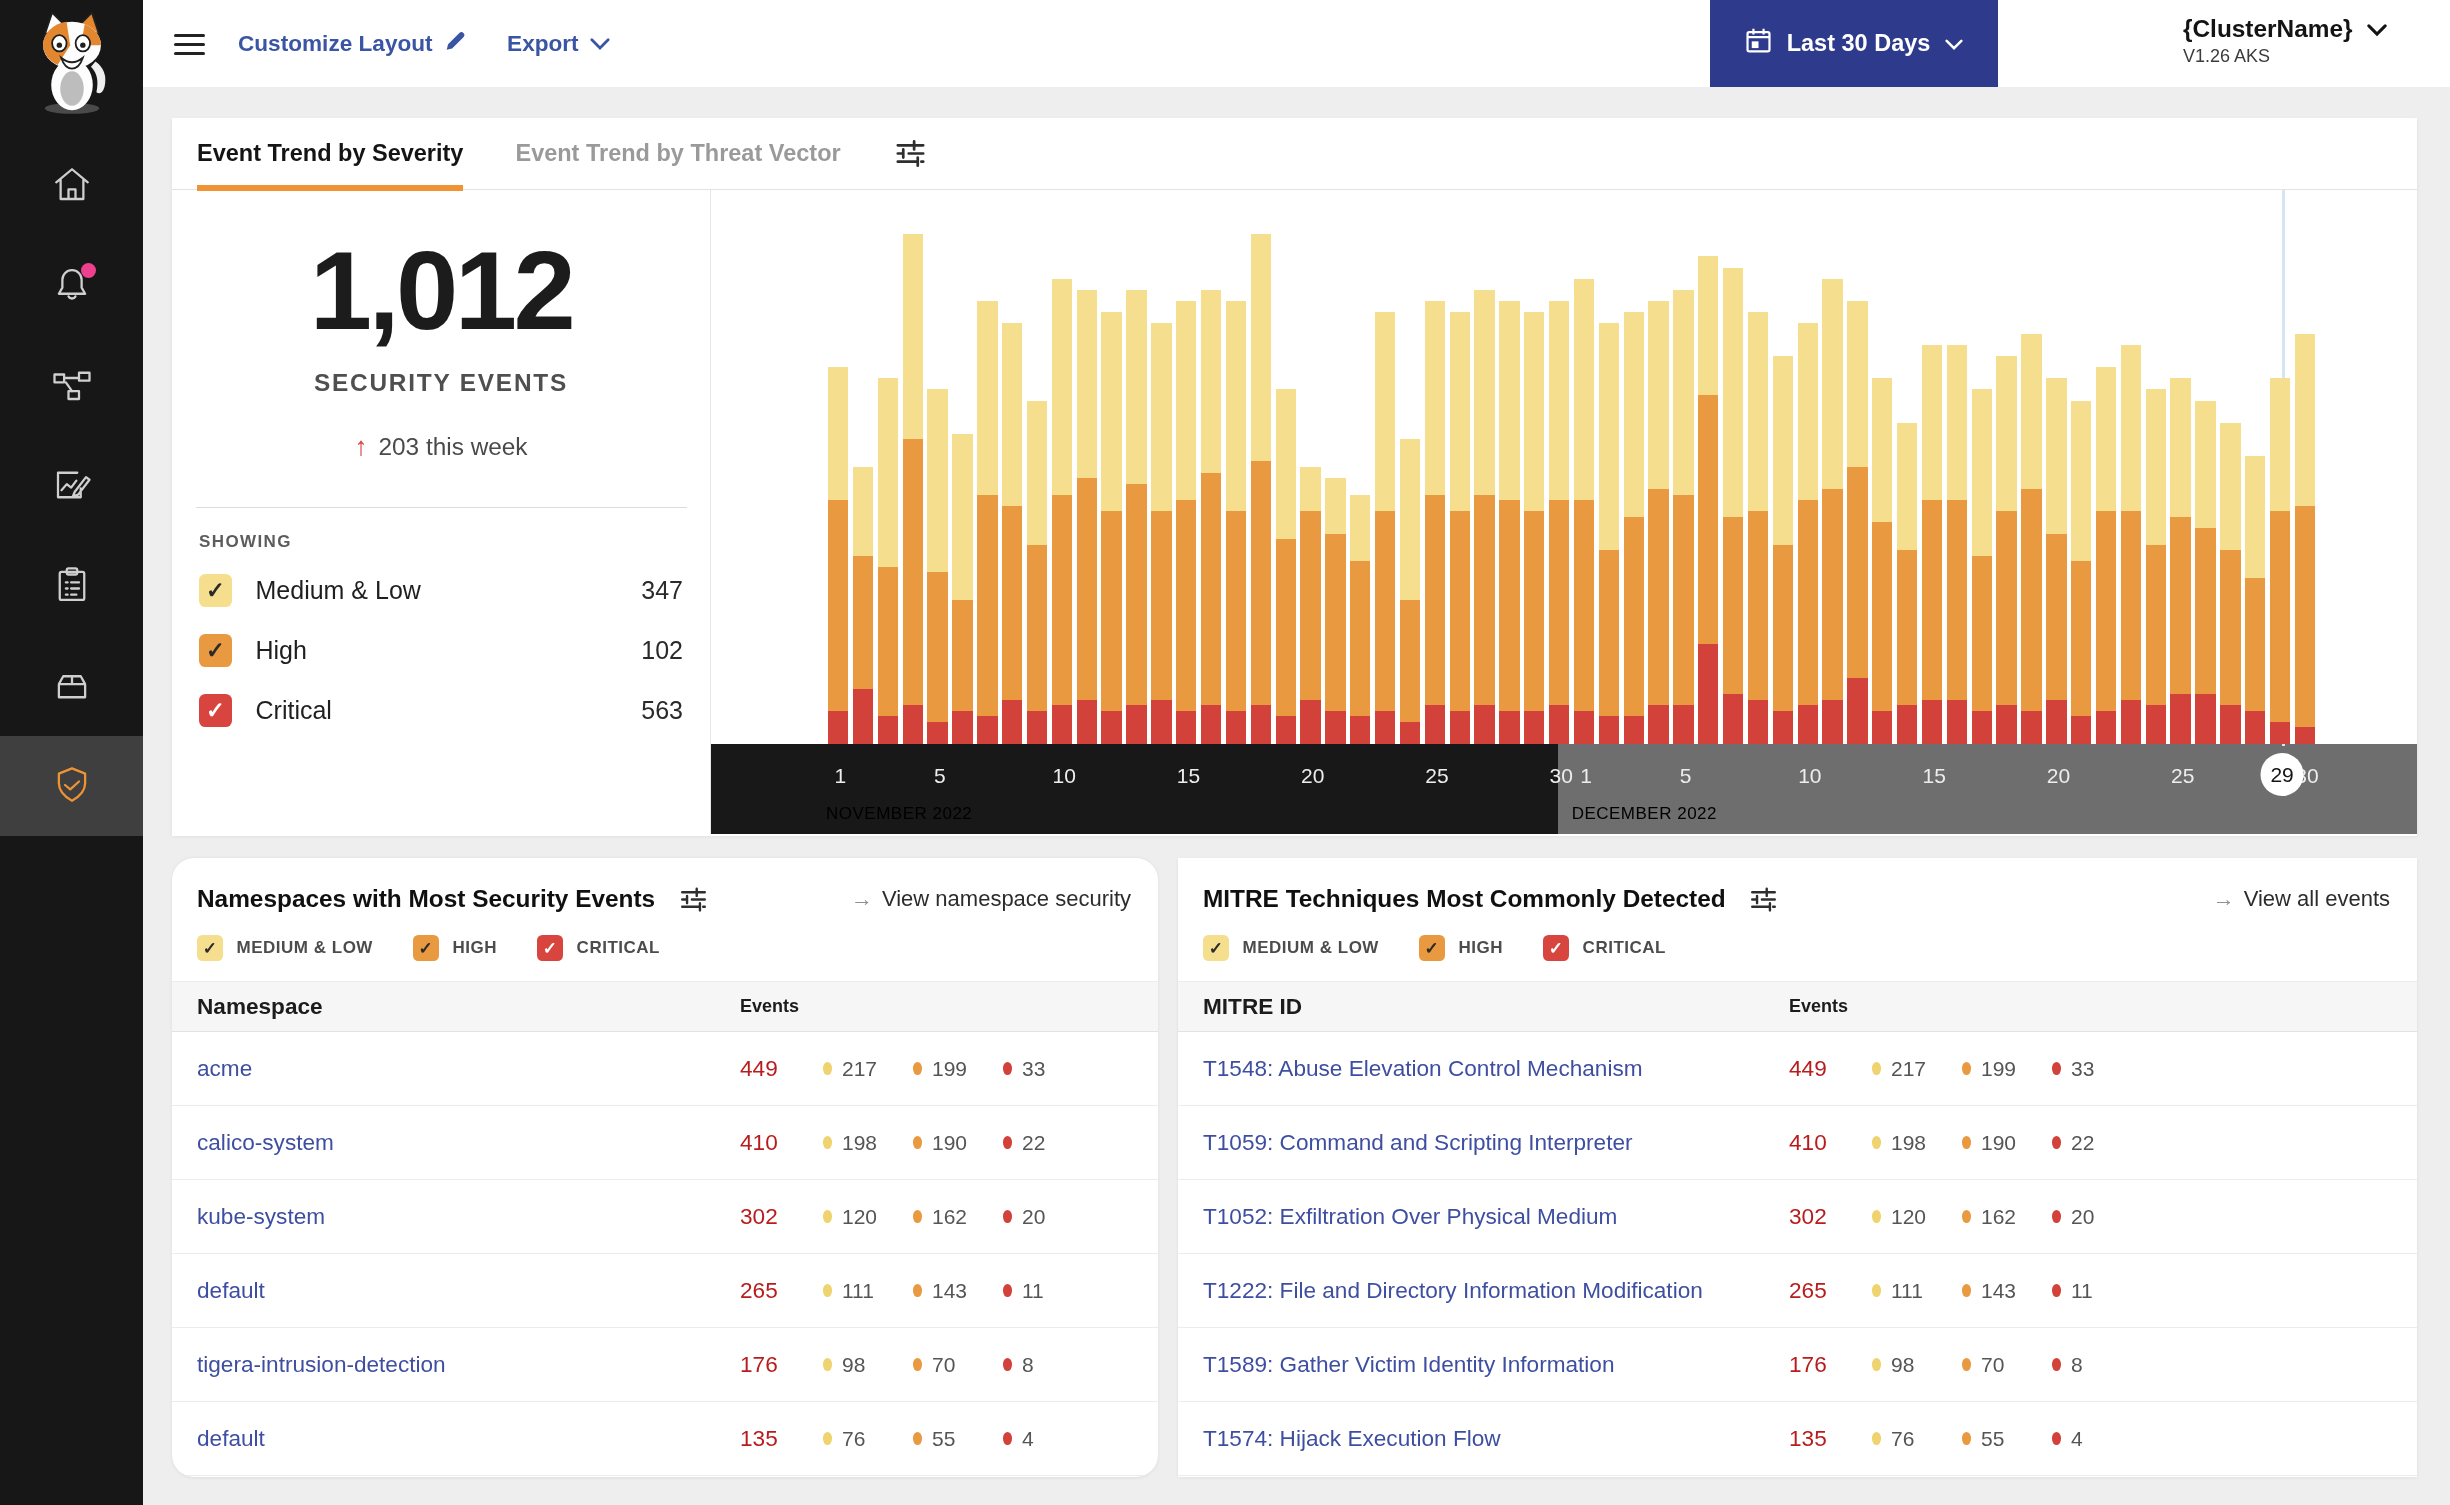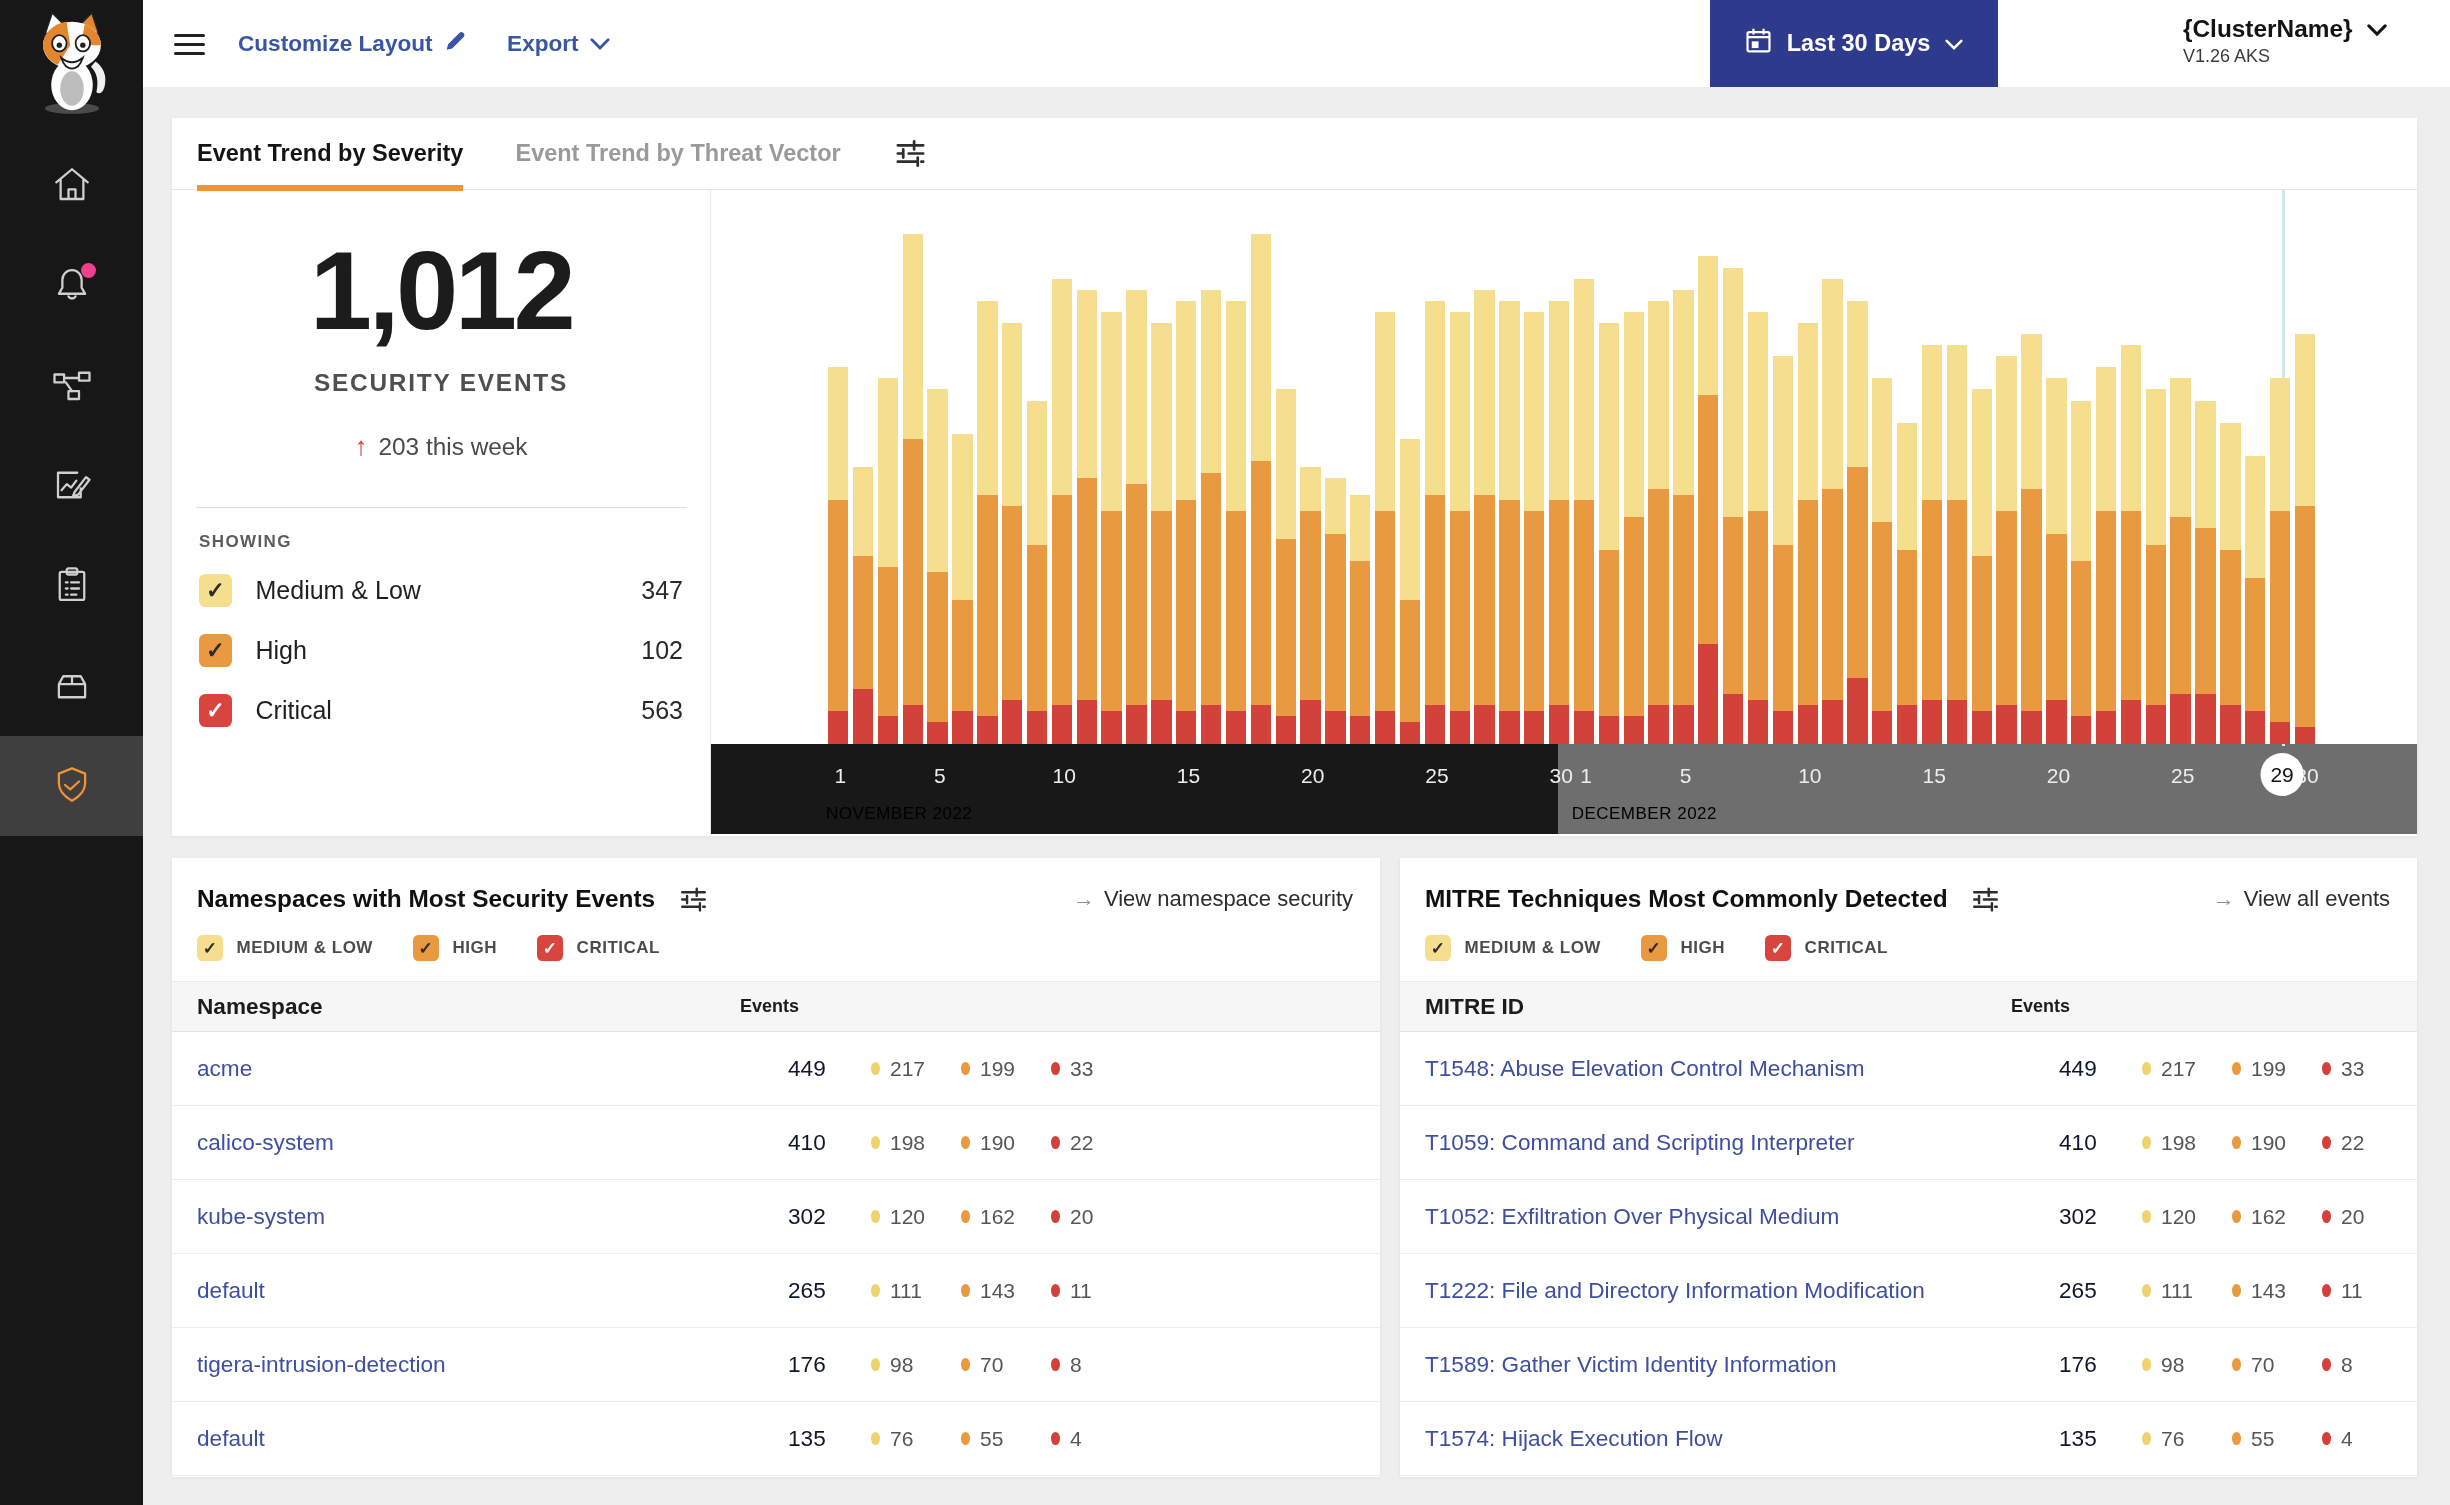--- a/index.html
+++ b/index.html
@@ -68,33 +68,33 @@
   .axis{position:absolute;left:0;right:0;bottom:0;height:90px;display:flex;}
   .band-nov{width:49.64%;background:#181818;}
   .band-dec{flex:1;background:#6e6e6e;}
   .axis-labels{position:absolute;left:0;right:0;bottom:0;height:90px;z-index:3;}
   .tick{position:absolute;top:20px;transform:translateX(-50%);font-size:21px;color:#ededed;z-index:1;}
   .tick.circle{top:9px;width:43px;height:43px;background:#fff;border-radius:50%;color:#141414;display:flex;align-items:center;justify-content:center;z-index:2;}
   .month-label{position:absolute;top:60px;font-size:17px;color:#000000;letter-spacing:0.5px;transform:translateX(-14.5px);white-space:nowrap;}
   
   .cards-row{display:flex;gap:20px;margin-top:22px;}
   .bcard{height:619px;overflow:hidden;}
-  .bcard.left{width:1208px;flex:none;}
+  .bcard.left{width:986px;flex:none;border-radius:22px;}
   .bcard.right{flex:1;}
   .card-head{padding:27px 27px 0 25px;display:flex;align-items:center;gap:22px;}
   .card-title{font-size:24.4px;font-weight:bold;color:#101010;}
   .card-link{margin-left:auto;font-size:22px;color:#2c2c2c;cursor:pointer;display:flex;align-items:center;gap:9px;}
   .card-link .arr{color:#8f8f8f;}
   .mini-legend{display:flex;gap:40px;padding:22px 25px 20px;}
   .mini-item{display:flex;align-items:center;gap:13.6px;font-size:17px;font-weight:bold;color:#4c4c4c;letter-spacing:0.5px;cursor:pointer;}
   .mini-box{width:26px;height:26px;border-radius:5.4px;display:flex;align-items:center;justify-content:center;font-size:17px;font-weight:bold;flex:none;}
   .thead{display:flex;background:#f6f6f6;border-top:1.8px solid #ececec;border-bottom:1.8px solid #e2e2e2;height:51px;align-items:center;padding:0 25px;font-size:18px;font-weight:bold;color:#1c1c1c;}
   .trow{display:flex;align-items:center;height:74px;border-bottom:1.8px solid #ececec;padding:0 25px;}
   .rname{width:var(--namew);flex:none;font-size:22.6px;color:#3e4ea1;cursor:pointer;text-decoration:none;padding-right:12.7px;}
-  .rtotal{width:83px;flex:none;font-size:22.6px;color:#0f172a;margin-left:48px;}
+  .rtotal{width:83px;flex:none;font-size:22.6px;color:#b91c1c;}
   .dotgrp{width:90px;flex:none;display:flex;align-items:center;gap:10px;font-size:21px;color:#555;}
   .dot{width:9px;height:12.7px;border-radius:50%;flex:none;}
   .dot.dm{background:#efd36e;}
   .dot.dh{background:#e9993f;}
   .dot.dc{background:#d2413a;}
   .bcard.left{--namew:543px;}
   .bcard.right{--namew:586px;}
 </style>
 </head>
 <body>

